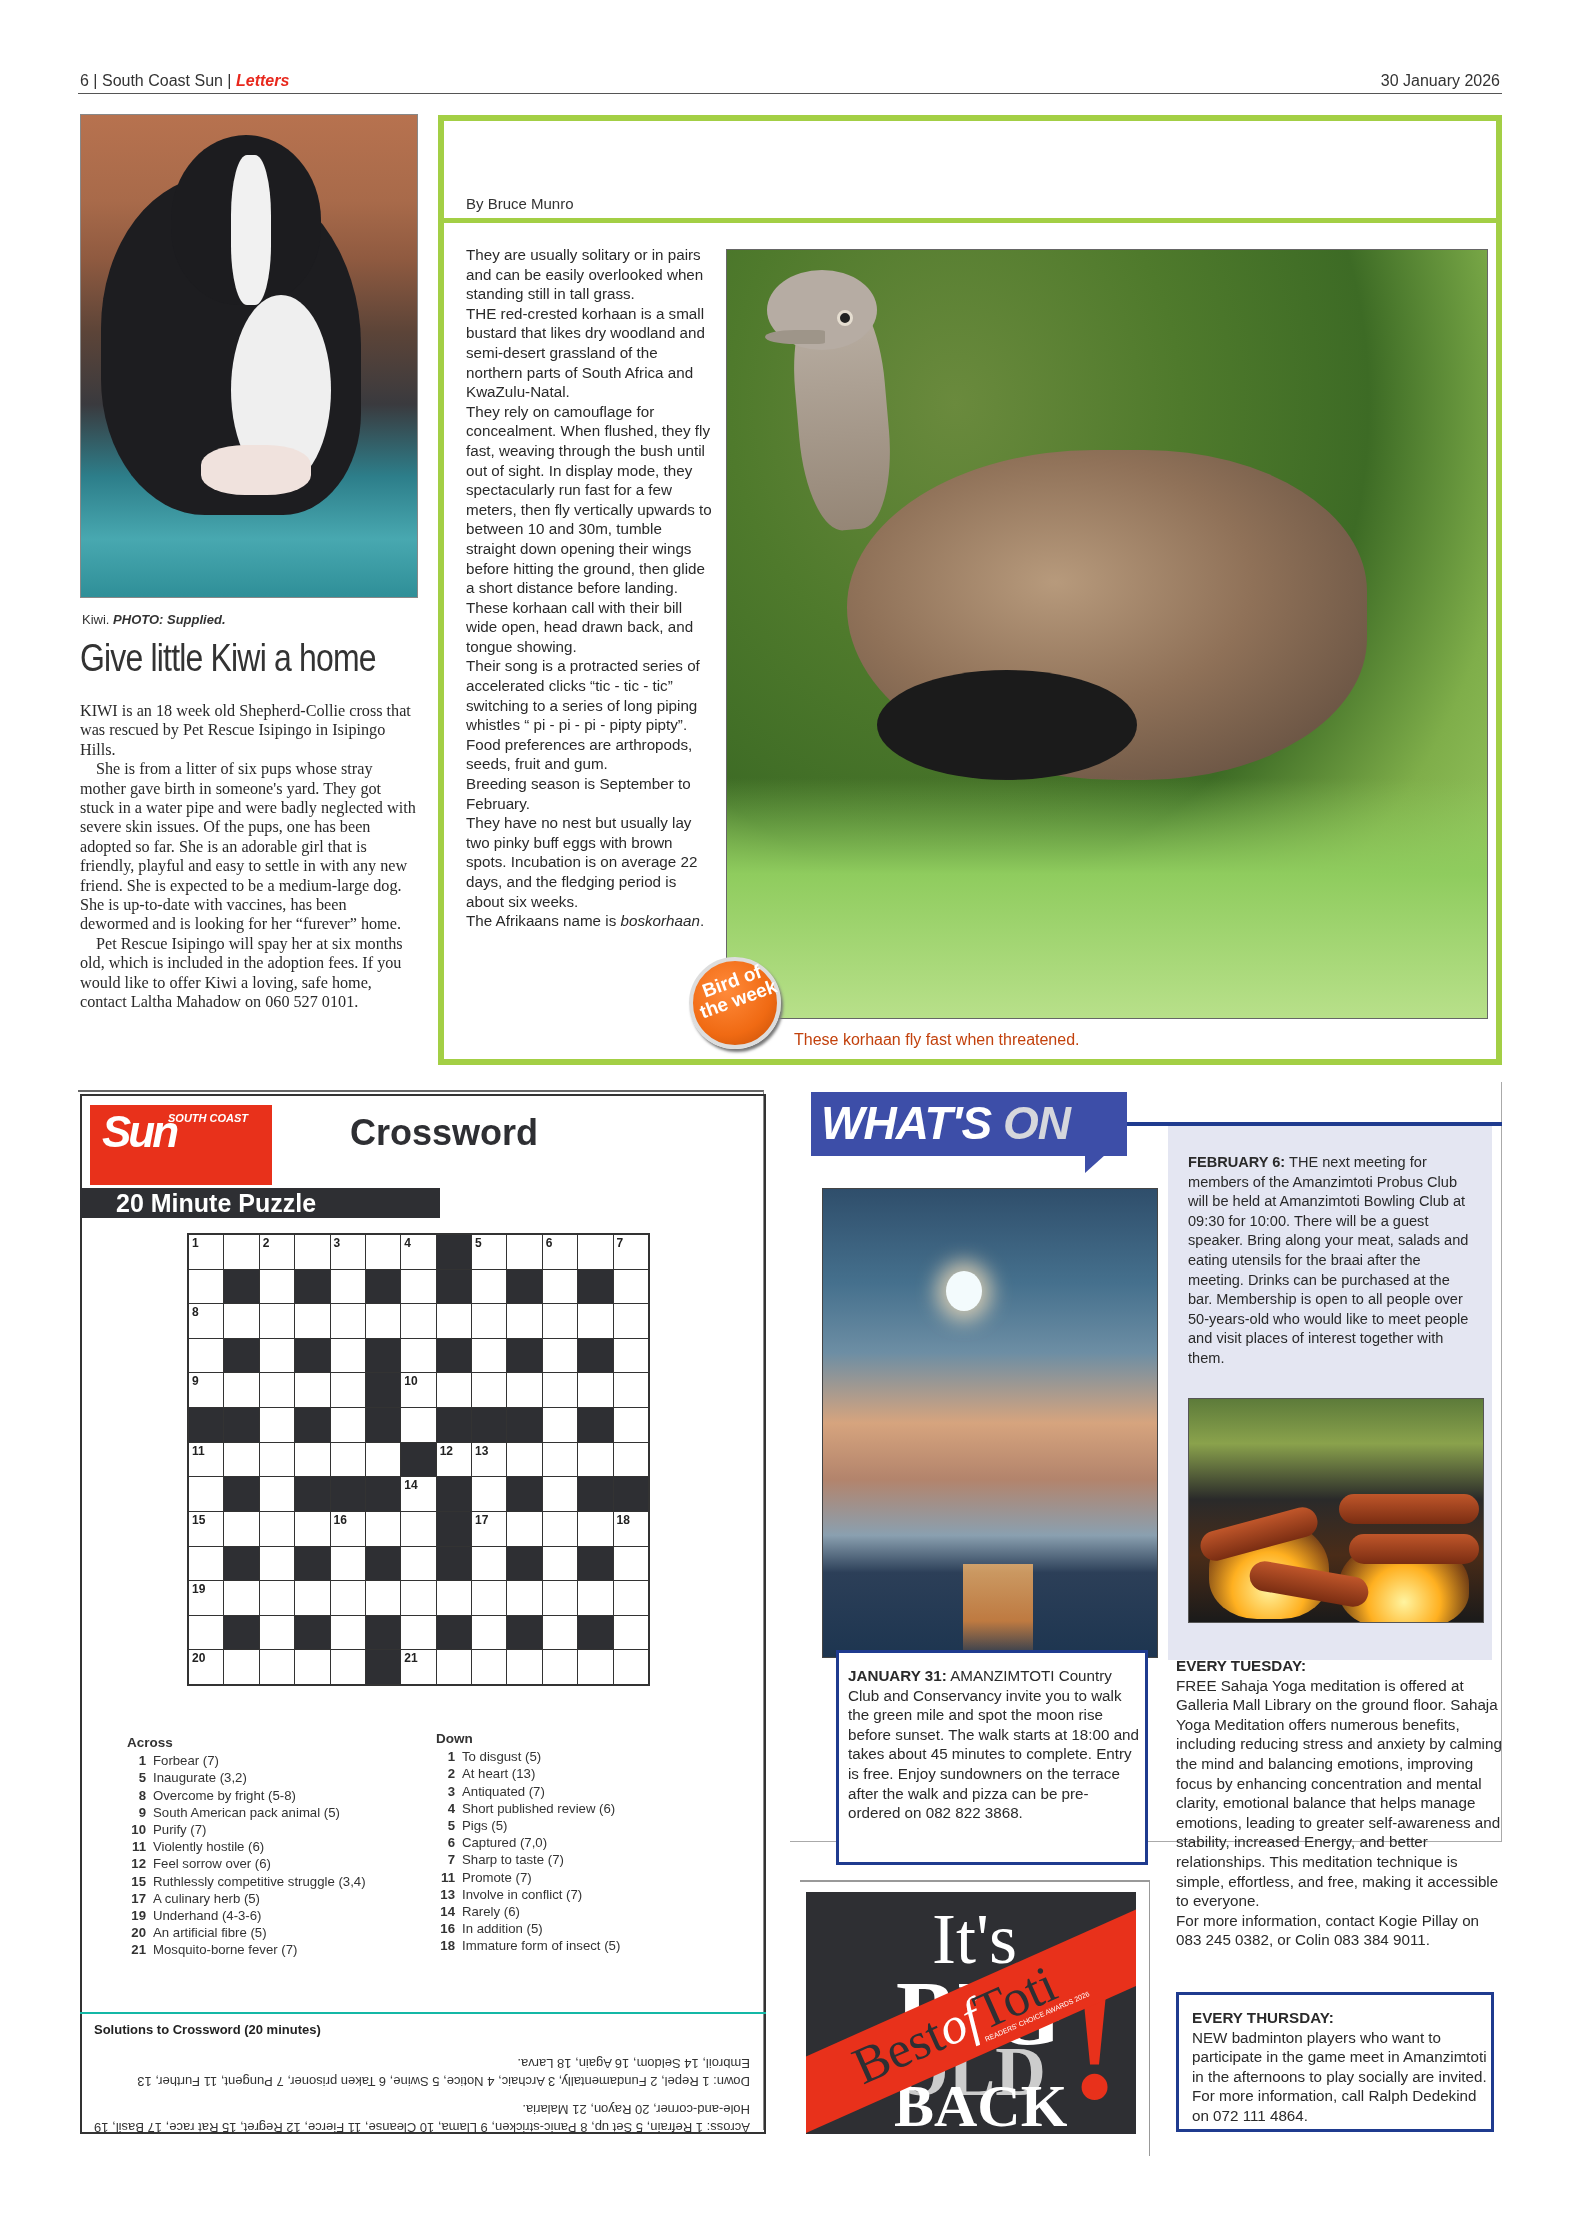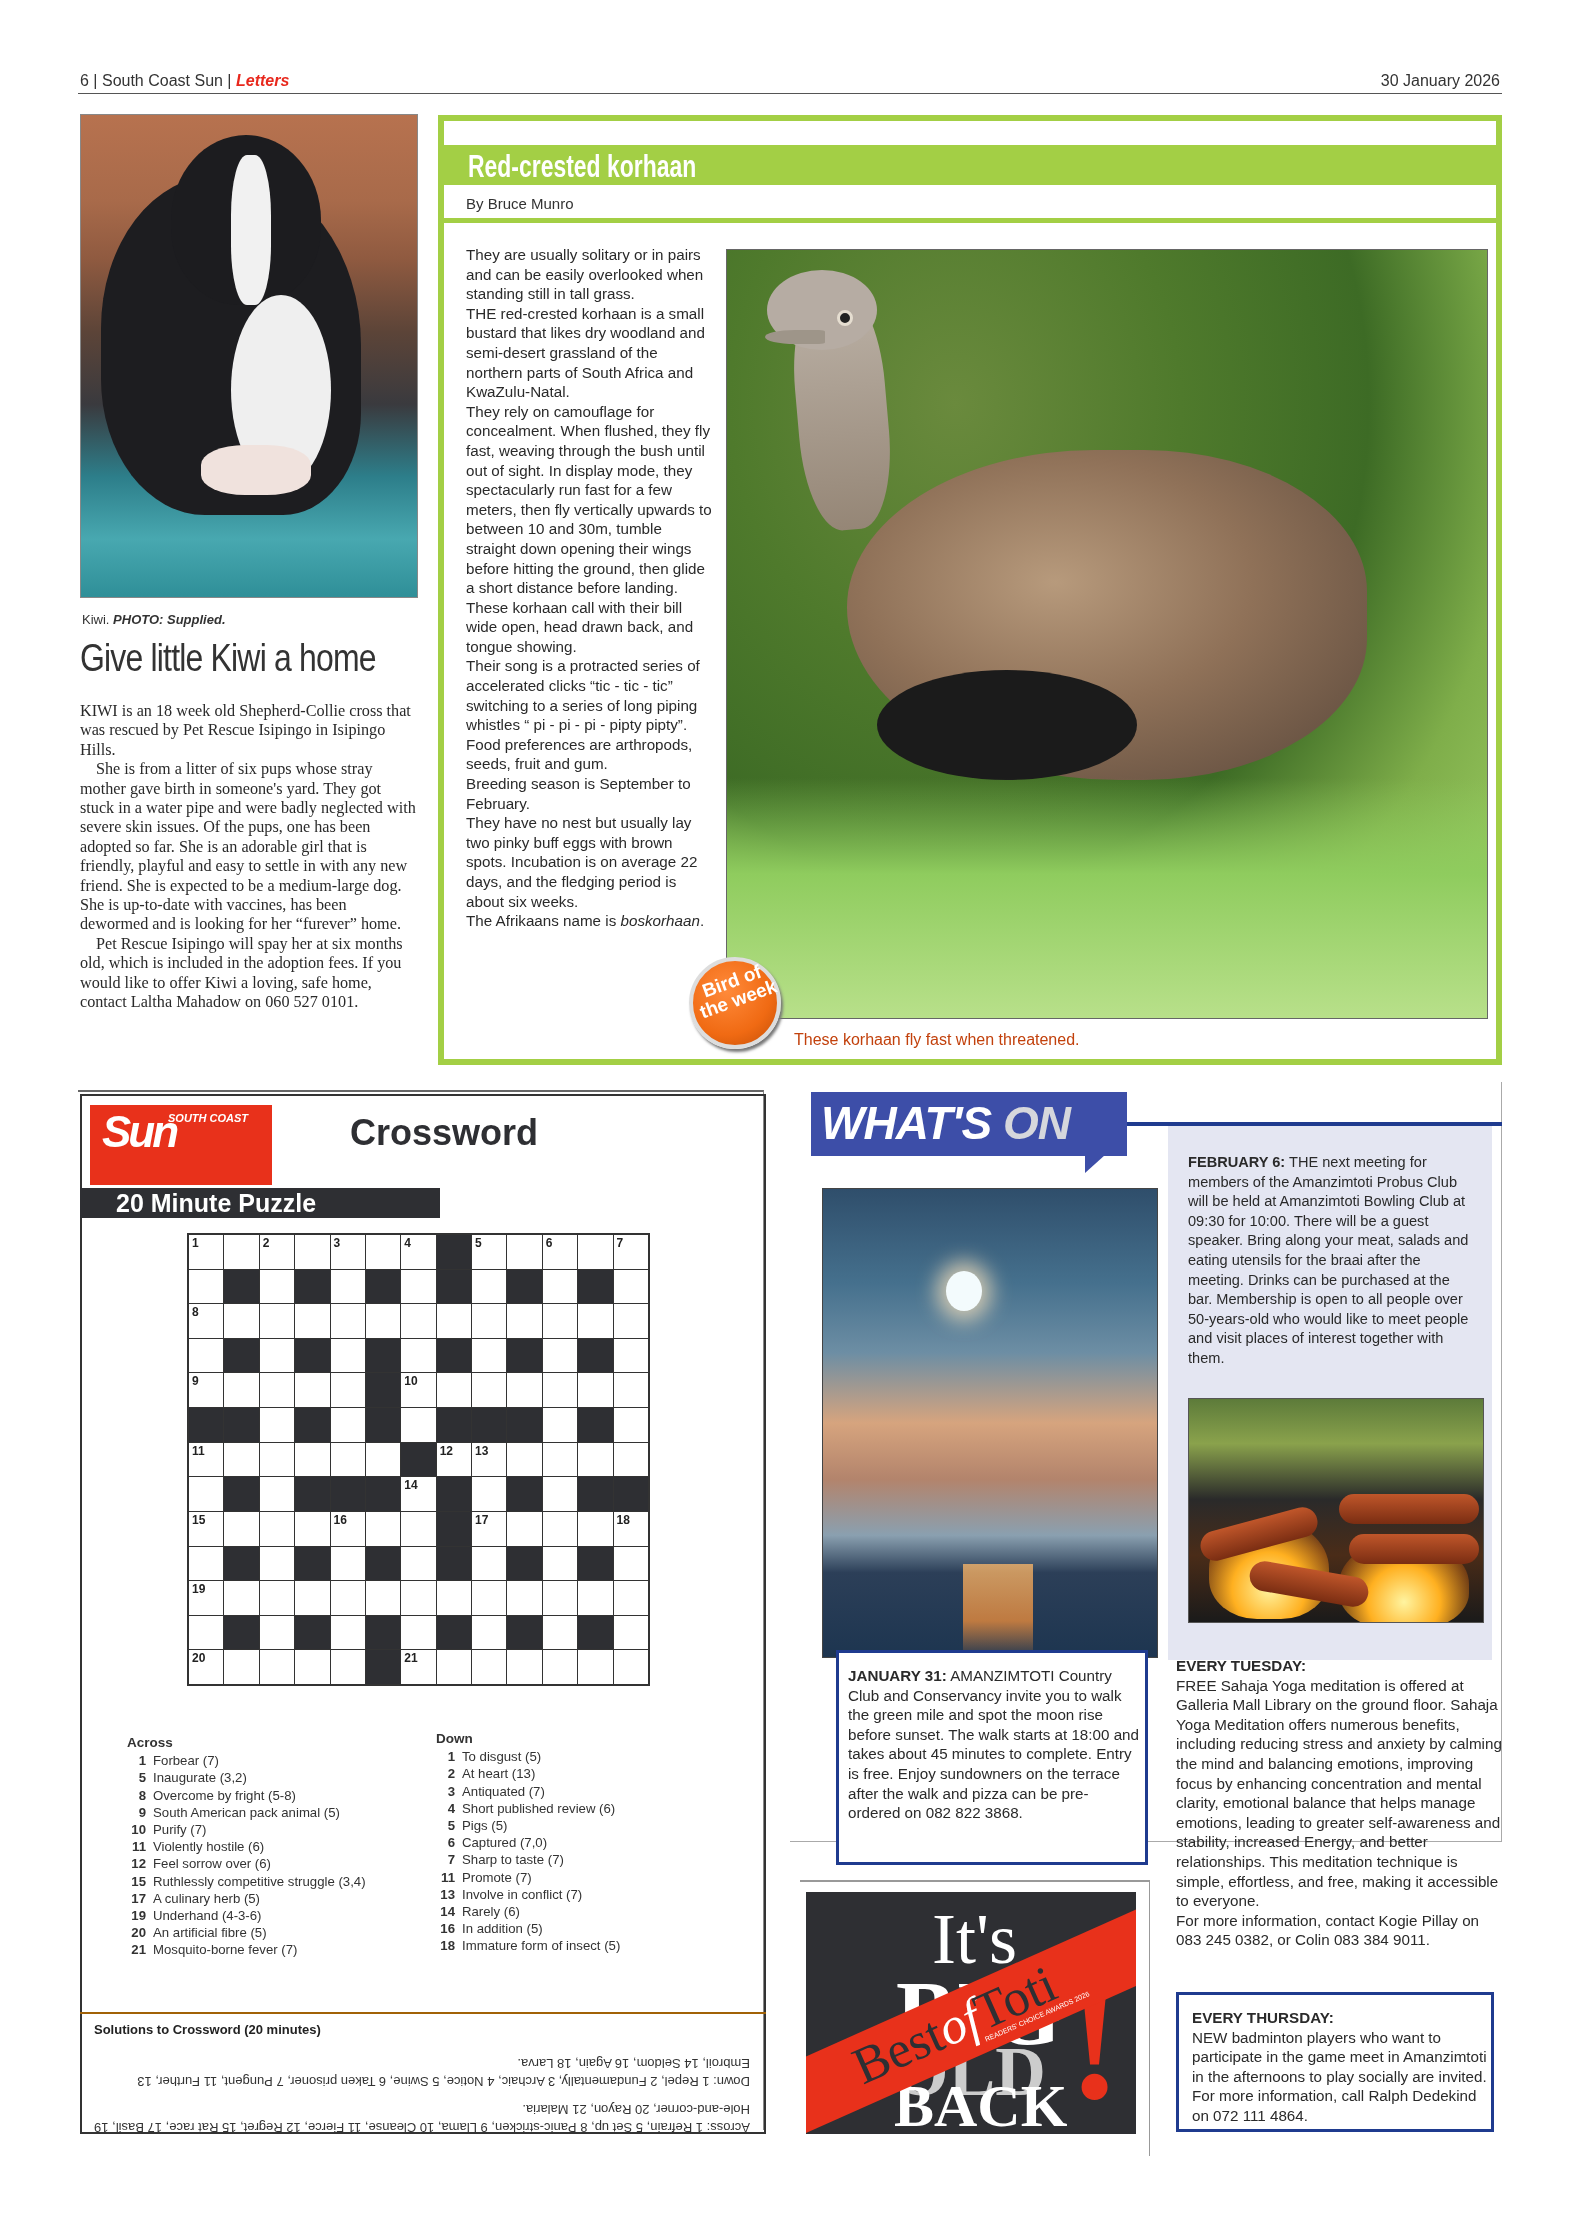--- a/index.html
+++ b/index.html
@@ -60,21 +60,21 @@
   .cw-grid { left: 187px; top: 1233px; width: 463px; height: 453px; display: grid; grid-template-columns: repeat(13, 1fr); grid-template-rows: repeat(13, 1fr); border: 2px solid #333; background: #333; gap: 1px; }
   .cell { background: #fff; position: relative; }
   .cell.b { background: #2e2f33; }
   .cell .n { position: absolute; left: 3px; top: 1px; font-size: 12px; font-weight: bold; color: #222; }
   .clues { font-size: 13.2px; line-height: 17.2px; color: #333; }
   .clues h4 { font-size: 13.5px; font-weight: bold; margin-bottom: 1px; }
   .clues .row { display: flex; }
   .clues .num { width: 26px; text-align: right; font-weight: bold; padding-right: 7px; }
   .across { left: 127px; top: 1734px; }
   .down { left: 436px; top: 1730px; }
-  .solutions { left: 80px; top: 2012px; width: 686px; height: 122px; border-top: 2px solid #a16207; }
+  .solutions { left: 80px; top: 2012px; width: 686px; height: 122px; border-top: 2px solid #14b8a6; }
   .solutions .title { position: absolute; left: 14px; top: 8px; font-size: 13px; font-weight: bold; color: #222; }
   .solutions .upside { position: absolute; left: 10px; top: 40px; width: 660px; transform: rotate(180deg); font-size: 13px; line-height: 18px; text-align: left; color: #333; }
 
   
   .wo-outer { left: 790px; top: 1082px; width: 712px; height: 760px; border-right: 1px solid #aaa; border-bottom: 1px solid #aaa; }
   .wo-banner { left: 811px; top: 1092px; width: 316px; height: 64px; background: #3d4ea8; }
   .wo-banner span { position: absolute; left: 10px; top: 4px; font-size: 46px; font-weight: bold; font-style: italic; color: #fff; letter-spacing: -1px; white-space: nowrap; }
   .wo-banner span b { color: #d6d7dc; text-align: right; }
   .wo-tail { left: 1085px; top: 1155px; width: 0; height: 0; border-left: 0 solid transparent; border-right: 20px solid transparent; border-top: 18px solid #3d4ea8; }
   .wo-rule { left: 1127px; top: 1122px; width: 375px; height: 4px; background: #1f3b8f; }
@@ -131,23 +131,20 @@
   <i>PHOTO: Supplied.</i>
 </div>
 <div class="abs kiwi-headline">Give little Kiwi a home</div>
 <div class="abs kiwi-body">
   <p>KIWI is an 18 week old Shepherd-Collie cross that was rescued by Pet Rescue Isipingo in Isipingo Hills.</p>
   <p class="ind">She is from a litter of six pups whose stray mother gave birth in someone's yard. They got stuck in a water pipe and were badly neglected with severe skin issues. Of the pups, one has been adopted so far. She is an adorable girl that is friendly, playful and easy to settle in with any new friend. She is expected to be a medium-large dog. She is up-to-date with vaccines, has been dewormed and is looking for her “furever” home.</p>
   <p class="ind">Pet Rescue Isipingo will spay her at six months old, which is included in the adoption fees. If you would like to offer Kiwi a loving, safe home, contact Laltha Mahadow on 060 527 0101.</p>
 </div>
 
 <div class="abs bird-box">
-  <div class="bird-title-bar">
-    <div class="bird-title">Red-crested korhaan</div>
-  </div>
   <div class="bird-byline-bar">
     <div class="bird-byline">By Bruce Munro</div>
   </div>
   <div class="bird-body">
     <p>They are usually solitary or in pairs and can be easily overlooked when standing still in tall grass.</p>
     <p>THE red-crested korhaan is a small bustard that likes dry woodland and semi-desert grassland of the northern parts of South Africa and KwaZulu-Natal.</p>
     <p>They rely on camouflage for concealment. When flushed, they fly fast, weaving through the bush until out of sight. In display mode, they spectacularly run fast for a few meters, then fly vertically upwards to between 10 and 30m, tumble straight down opening their wings before hitting the ground, then glide a short distance before landing. These korhaan call with their bill wide open, head drawn back, and tongue showing.</p>
     <p>Their song is a protracted series of accelerated clicks “tic - tic - tic” switching to a series of long piping whistles “ pi - pi - pi - pipty pipty”. Food preferences are arthropods, seeds, fruit and gum.</p>
     <p>Breeding season is September to February.</p>
     <p>They have no nest but usually lay two pinky buff eggs with brown spots. Incubation is on average 22 days, and the fledging period is about six weeks.</p>

